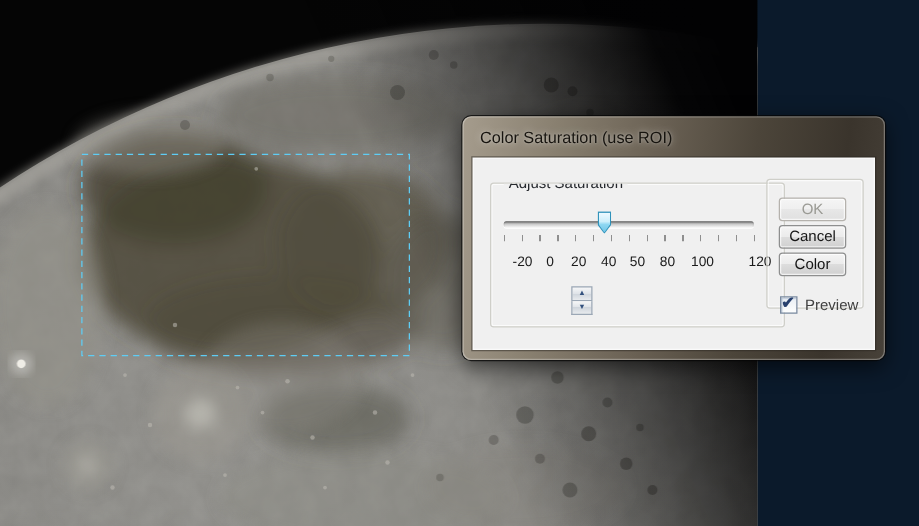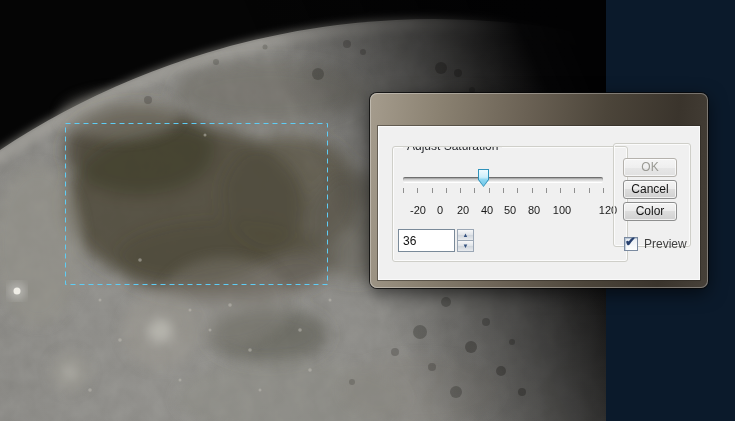--- a/index.html
+++ b/index.html
@@ -233,20 +233,23 @@
         <circle cx="205" cy="135" r="1.5"></circle>
     </g>
 
     <rect x="0" y="0" width="606" height="421" fill="url(#term)"></rect>
 
     <rect x="65.5" y="123.5" width="262" height="161" fill="none" stroke="#5ecdf5" stroke-width="1" stroke-dasharray="5 4"></rect>
   </svg>
 </div>
 
 <div class="dialog">
+  <div class="titlebar">
+    <span>Color Saturation (use ROI)</span>
+  </div>
 
   <div class="client">
 
     <div class="groupbox" id="group-adjust">
       <span class="group-label">Adjust Saturation</span>
 
       <div class="slider-track"></div>
       <div class="slider-thumb">
           <div class="inner"></div>
         </div>
@@ -254,21 +257,20 @@
 
       <span class="scale-label" style="left:25px">-20</span>
       <span class="scale-label" style="left:47px">0</span>
       <span class="scale-label" style="left:70px">20</span>
       <span class="scale-label" style="left:94px">40</span>
       <span class="scale-label" style="left:117px">50</span>
       <span class="scale-label" style="left:141px">80</span>
       <span class="scale-label" style="left:169px">100</span>
       <span class="scale-label" style="left:215px">120</span>
 
-      <input class="num-input" type="text" value="36" style="">
       <div class="spinner">
         <div class="spin-btn">
           <span>▲</span>
         </div>
         <div class="spin-btn">
           <span>▼</span>
         </div>
       </div>
     </div>
 

